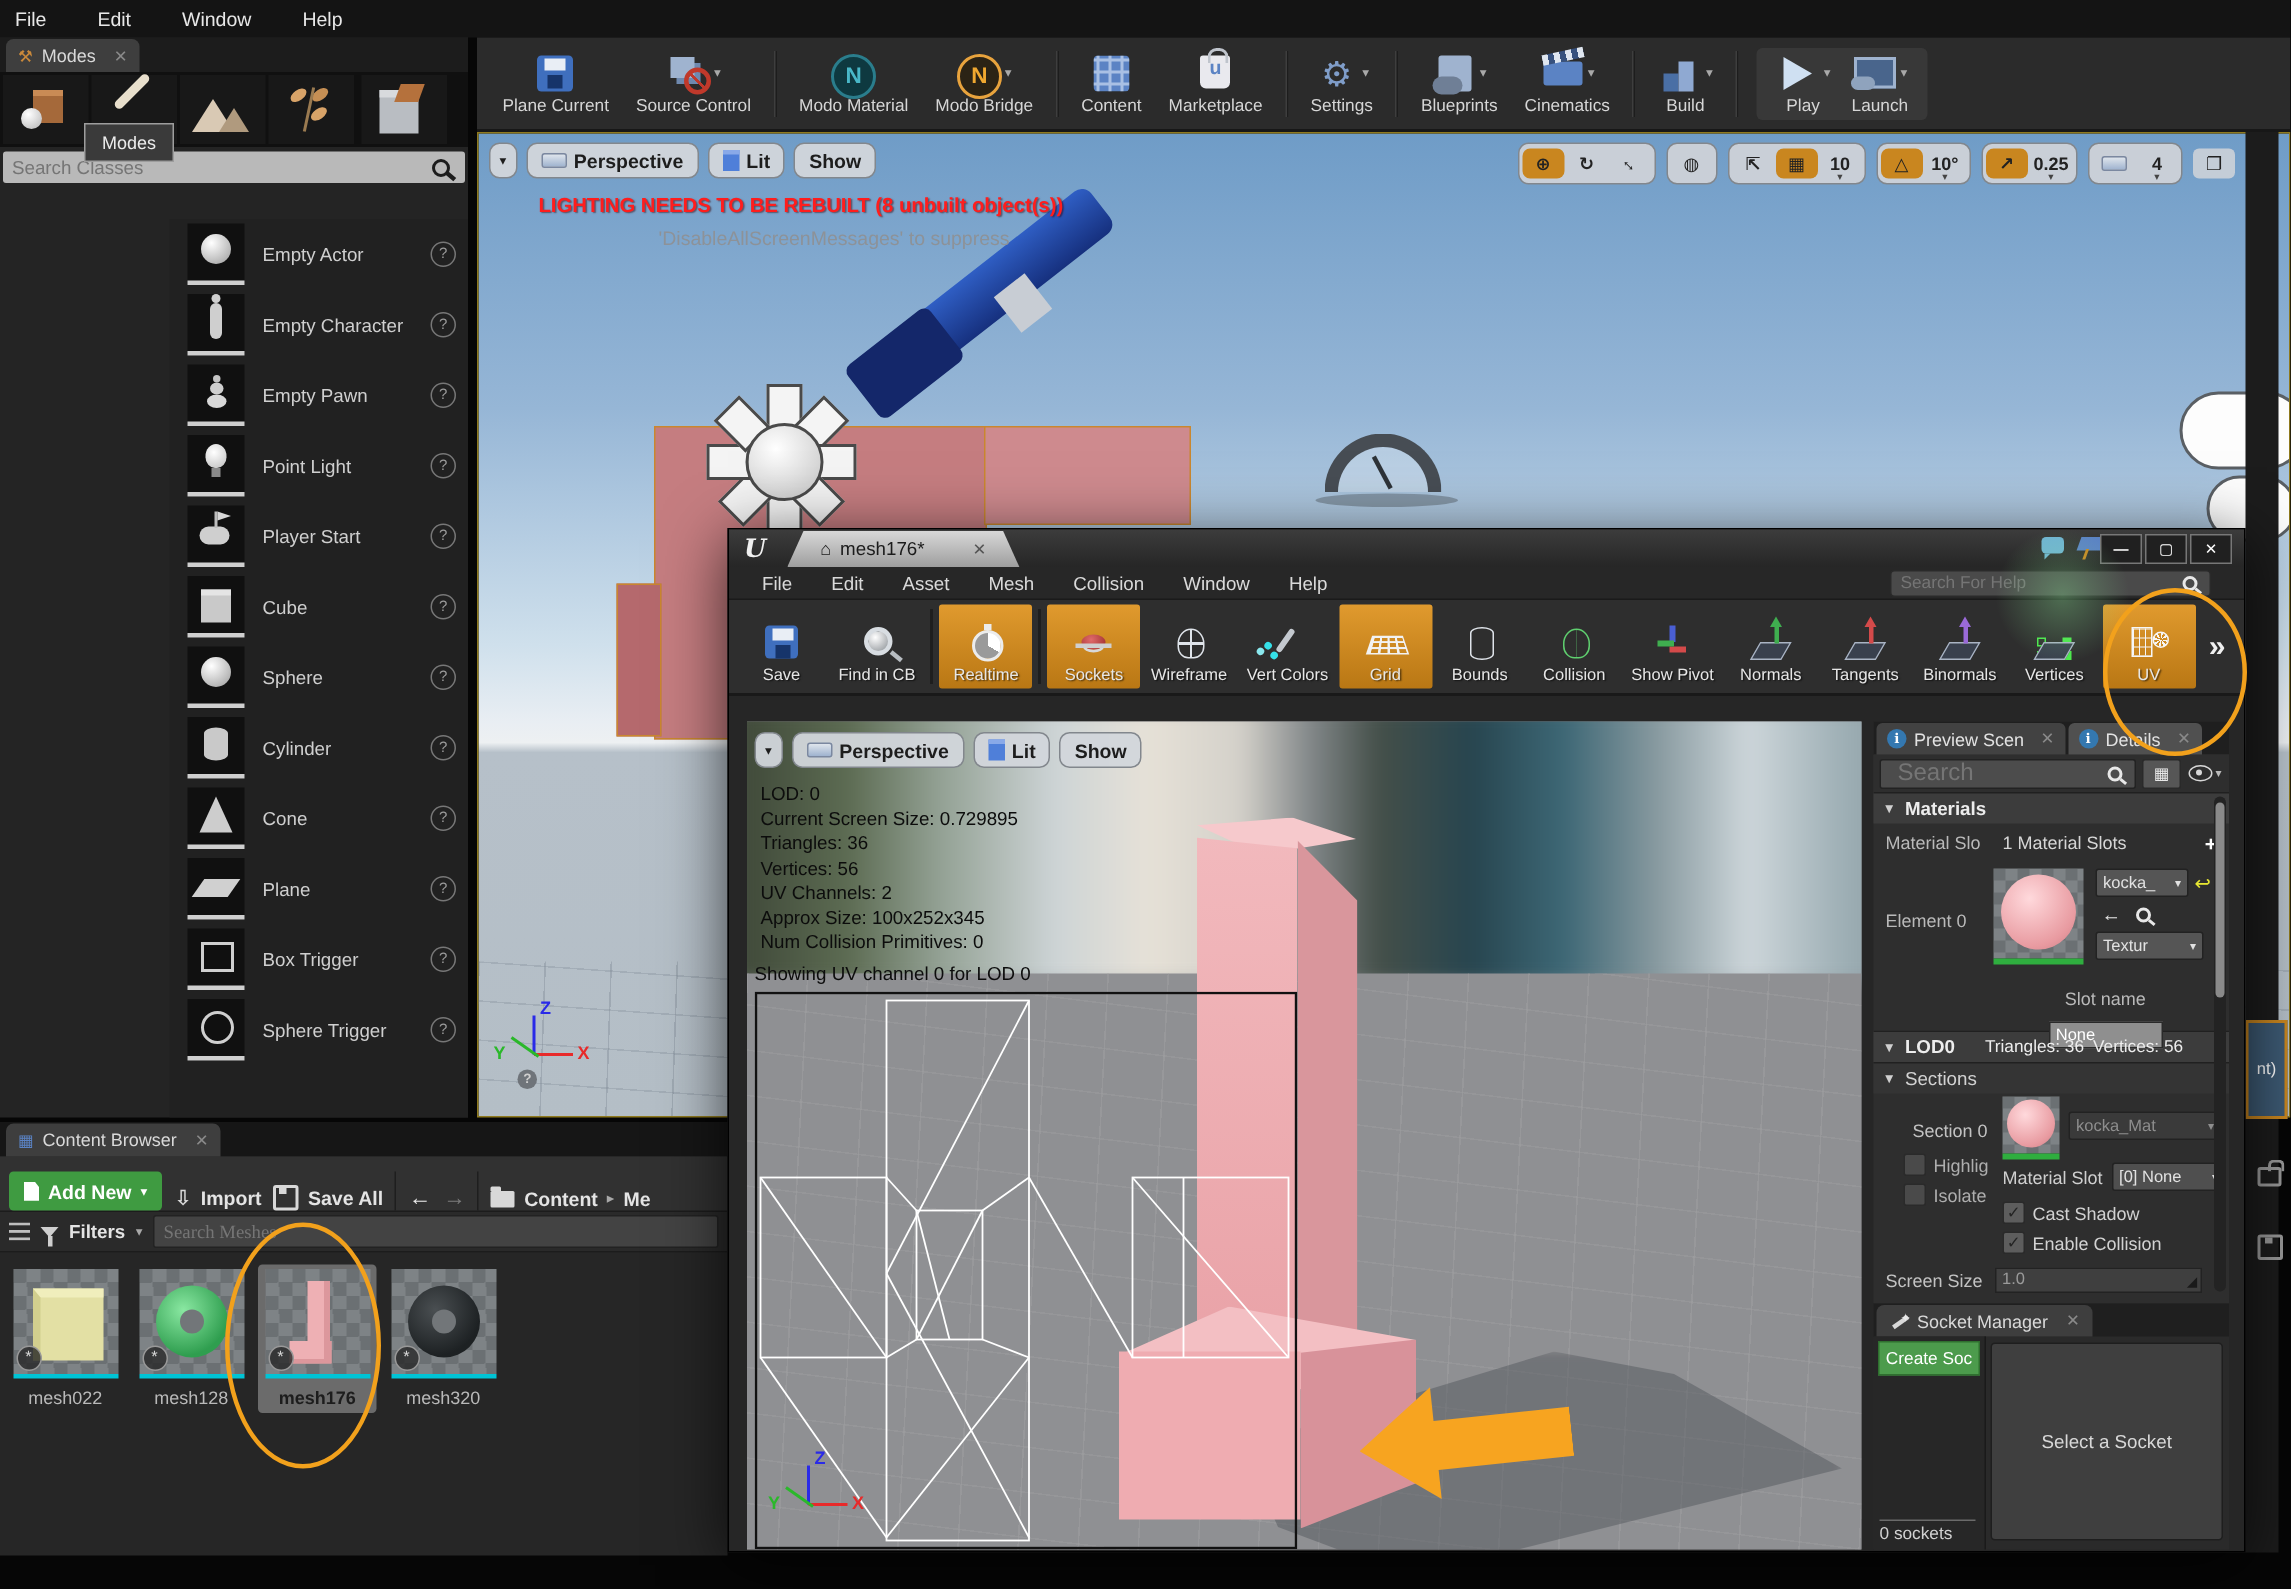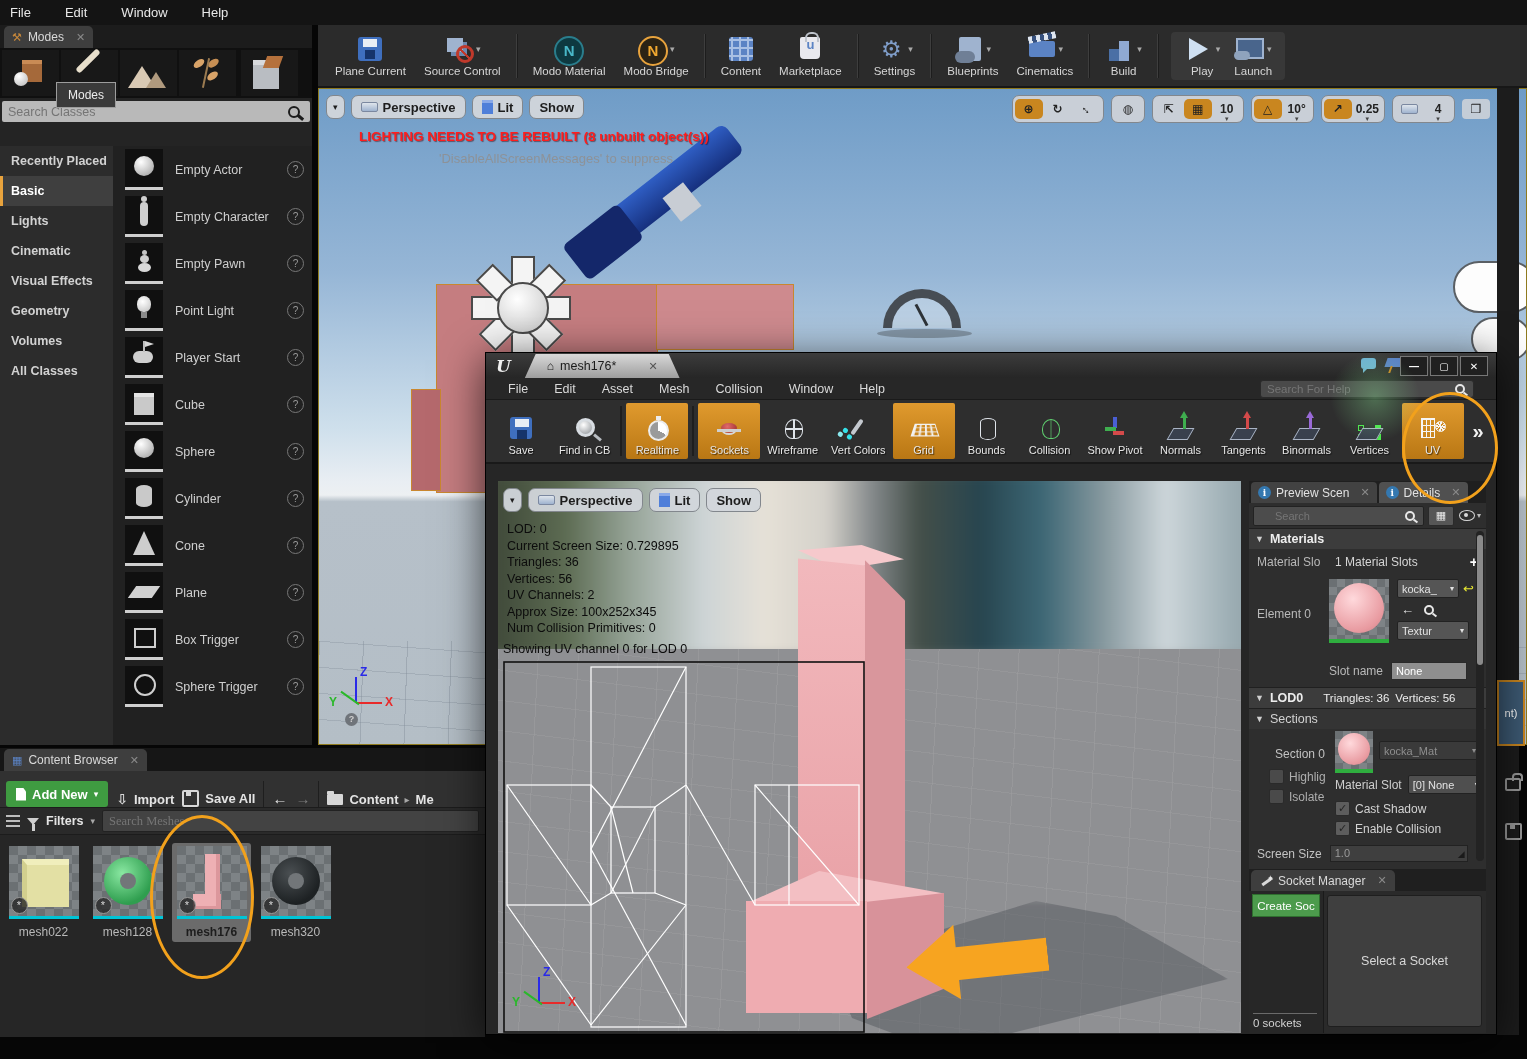--- a/index.html
+++ b/index.html
@@ -244,21 +244,21 @@
   .pm{position:absolute;}
 
   
   #depanel{position:absolute;left:763px;top:128px;width:237px;height:388px;background:#2e2e2e;font-size:12px;color:#c9c9c9;}
   .detabs{height:22px;background:#1f1f1f;display:flex;align-items:flex-end;gap:2px;}
   .detab{height:21px;background:#474747;border-radius:4px 4px 0 0;display:flex;align-items:center;gap:5px;padding:0 7px;color:#e2e2e2;font-size:12px;}
   .infoi{width:13px;height:13px;border-radius:50%;background:#3478b0;color:#fff;font-size:9px;font-weight:bold;
          display:flex;align-items:center;justify-content:center;font-family:"DejaVu Serif",serif;flex:none;}
   .desearchrow{height:25px;display:flex;align-items:center;gap:4px;padding:0 4px;background:#2e2e2e;}
   .desearch{flex:1;height:18px;background:#4c4c4c;border:1px solid #222;border-radius:2px;display:flex;align-items:center;}
-  .desearch input{flex:1;width:60px;background:transparent;border:none;outline:none;color:#5eead4;font-size:11px;padding:0 21px;font-family:inherit;}
+  .desearch input{flex:1;width:60px;background:transparent;border:none;outline:none;color:#5eead4;font-size:16px;padding:0 11px;font-family:inherit;}
   .debtn{width:24px;height:18px;background:#565656;border:1px solid #2a2a2a;border-radius:2px;color:#e8e8e8;font-size:11px;
          display:flex;align-items:center;justify-content:center;}
   .eye{width:14px;height:9px;border:1.5px solid #d8d8d8;border-radius:50%;position:relative;}
   .eye::after{content:"";position:absolute;left:4px;top:1.5px;width:4px;height:4px;border-radius:50%;background:#d8d8d8;}
   .sechdr{height:20px;background:#3c3c3c;display:flex;align-items:center;gap:6px;padding:0 6px;color:#ededed;font-weight:bold;font-size:12.5px;border-top:1px solid #202020;}
   .tri{font-size:9px;color:#cfcfcf;}
   .dd{background:#555;border:1px solid #222;border-radius:2px;height:17px;display:flex;align-items:center;justify-content:space-between;padding:0 4px;color:#e2e2e2;font-size:11px;gap:4px;}
   .dd.gray{background:#3a3a3a;color:#8e8e8e;}
   .matthumb{background:conic-gradient(#7e8386 90deg,#6b7073 90deg 180deg,#7e8386 180deg 270deg,#6b7073 270deg);background-size:16px 16px;
             border-bottom:4px solid #2fae3f;position:relative;}
@@ -316,30 +316,20 @@
   <div class="modeicons">
     <div class="modebox mi-place"></div>
     <div class="modebox mi-paint"></div>
     <div class="modebox mi-land"></div>
     <div class="modebox mi-fol"></div>
     <div class="modebox mi-geo" style="margin-left:3px;"></div>
   </div>
   <div class="searchbar">
     <input placeholder="Search Classes" style="">
     <div class="magdark"></div>
-  </div>
-  <div class="catcol">
-    <div class="catrow">Recently Placed</div>
-    <div class="catrow sel">Basic</div>
-    <div class="catrow">Lights</div>
-    <div class="catrow">Cinematic</div>
-    <div class="catrow">Visual Effects</div>
-    <div class="catrow">Geometry</div>
-    <div class="catrow">Volumes</div>
-    <div class="catrow">All Classes</div>
   </div>
   <div class="itemcol">
     <div class="placeitem">
       <div class="thumb">
           <div class="sh-sphere"></div>
         </div>
       <span class="lbl">Empty Actor</span>
       <div class="qmark">?</div>
       </div>
     <div class="placeitem">
@@ -947,21 +937,21 @@
         <div class="row" style="gap:10px;padding-left:4px;">
           <span style="color:#e2e2e2;font-size:13px;">←</span>
           <div class="magwhite" style="margin:0;"></div>
         </div>
         <div class="dd" style="width:62px;text-align:center;">
             <span>Textur</span>
             <span style="font-size:8px;">▾</span>
           </div>
       </div>
     </div>
-    <div class="row" style="height:24px;padding:0 8px 4px 80px;gap:8px;">
+    <div class="row" style="height:24px;padding:0 8px 4px 80px;gap:8px;flex-direction:column;">
       <span style="color:#b9b9b9;">Slot name</span>
       <div style="width:66px;height:16px;background:#8f8f8f;border:1px solid #2a2a2a;color:#fff;font-size:11px;padding:0 4px;line-height:16px;">None</div>
     </div>
     <div class="sechdr">
       <span class="tri">▼</span>
         <span>LOD0</span>
       <span style="font-weight:normal;font-size:11.5px;margin-left:14px;">Triangles: 36</span>
       <span style="font-weight:normal;font-size:11.5px;">Vertices: 56</span>
     </div>
     <div class="sechdr" style="background:#343434;font-weight:normal;color:#d2d2d2;">

